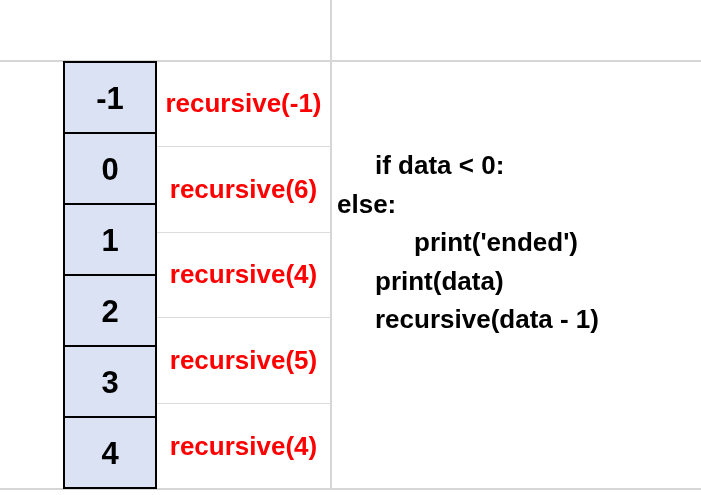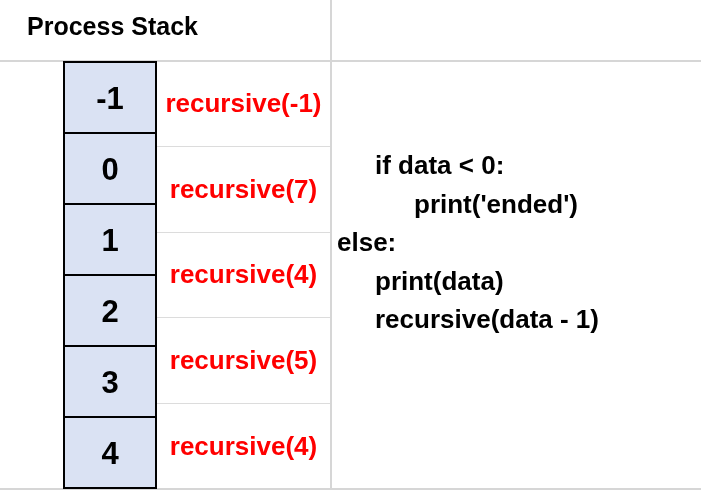--- a/index.html
+++ b/index.html
@@ -96,21 +96,20 @@
     white-space: pre;
   }
   .code-line.ind1 { padding-left: 38px; }
   .code-line.ind2 { padding-left: 77px; }
 </style>
 </head>
 <body>
 
 <div class="canvas">
 
-  <div class="page-title">Process Stack</div>
 
   <div class="hline top"></div>
   <div class="vline"></div>
   <div class="hline bottom"></div>
 
   <div class="stack-table">
     <div class="stack-cell">
       <span class="stack-cell-value">-1</span>
     </div>
     <div class="stack-cell">
@@ -128,34 +127,34 @@
     <div class="stack-cell">
       <span class="stack-cell-value">4</span>
     </div>
   </div>
 
   <div class="call-column">
     <div class="call-row">
       <span class="call-label">recursive(-1)</span>
     </div>
     <div class="call-row">
-      <span class="call-label">recursive(7)</span>
+      <span class="call-label">recursive(6)</span>
     </div>
     <div class="call-row">
       <span class="call-label">recursive(4)</span>
     </div>
     <div class="call-row">
       <span class="call-label">recursive(5)</span>
     </div>
     <div class="call-row">
       <span class="call-label">recursive(4)</span>
     </div>
   </div>
 
   <div class="code-block">
     <div class="code-line ind1">if data &lt; 0:</div>
+    <div class="code-line ind0">else:</div>
     <div class="code-line ind2">print('ended')</div>
-    <div class="code-line ind0">else:</div>
     <div class="code-line ind1">print(data)</div>
     <div class="code-line ind1">recursive(data - 1)</div>
   </div>
 
 </div>
 
 </body></html>

